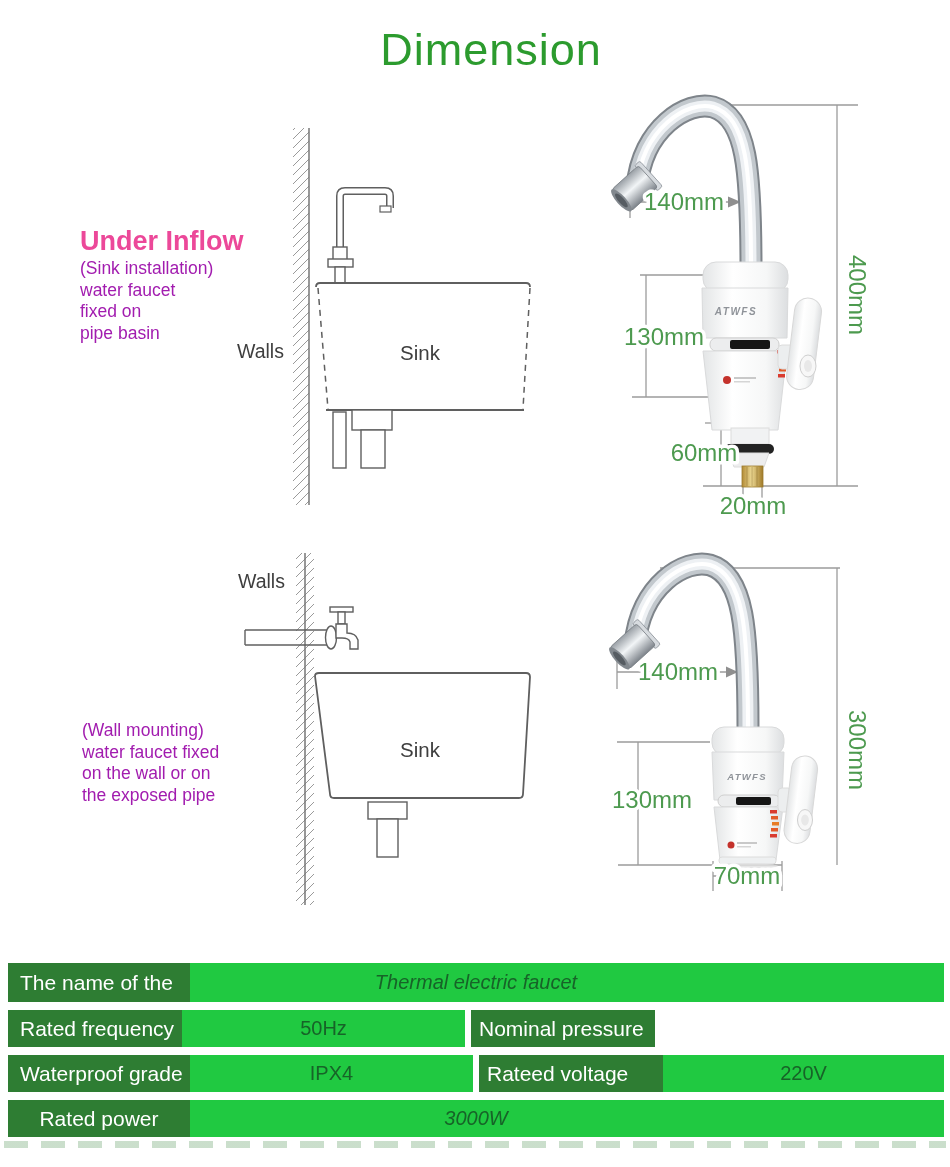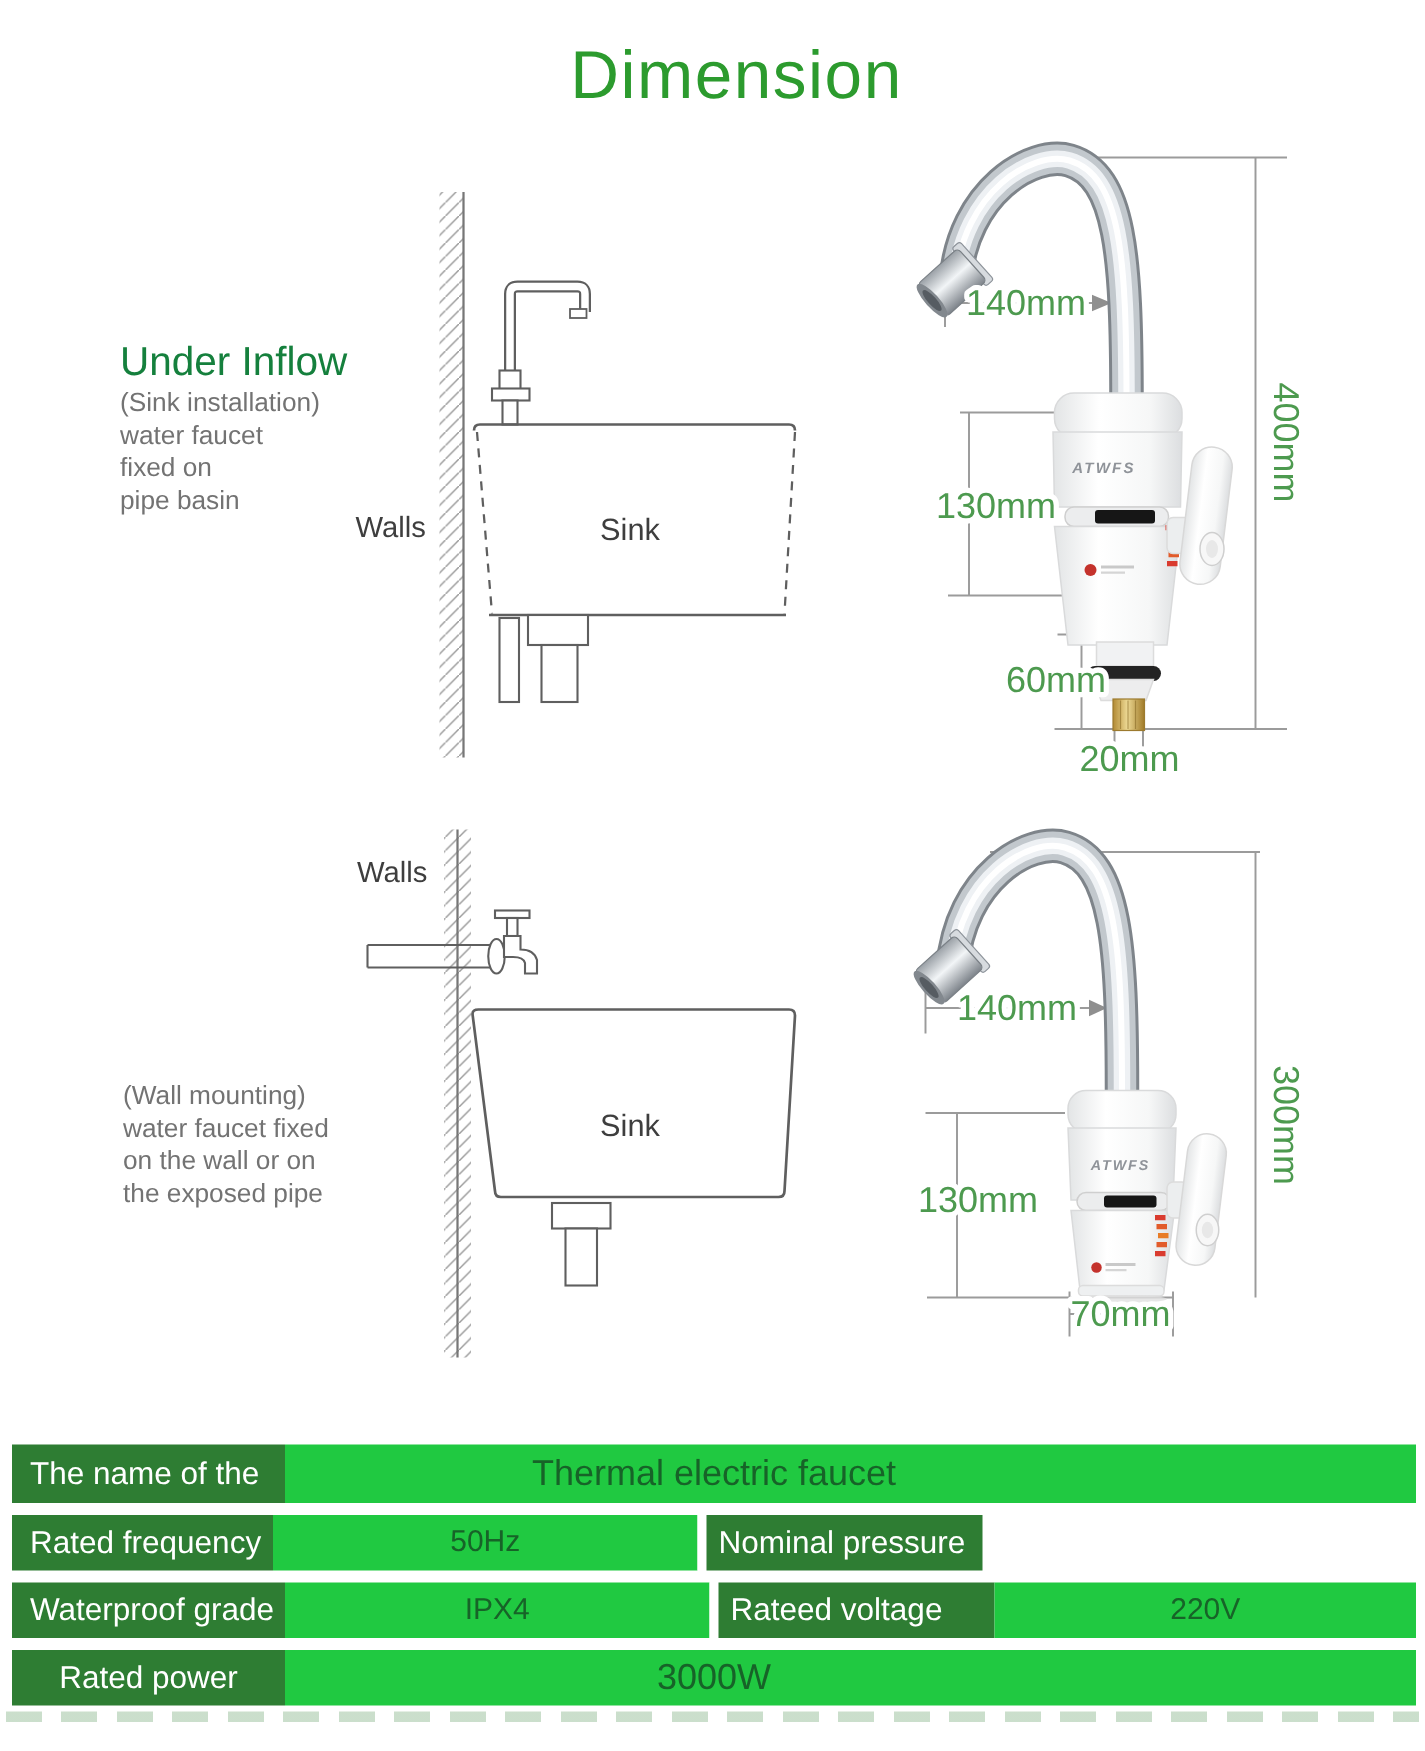--- a/index.html
+++ b/index.html
@@ -1,39 +1,39 @@
 <!DOCTYPE html>
 <html style="--title-green: #2c9b2e; --dim-green: #4d9a4f; --table-label-bg: #2e7d33; --table-value-bg: #20c941; --table-value-text: #176328;"><head>
 <meta charset="utf-8">
 <style>
   html,body{margin:0;padding:0;background:#fff;}
   #page{position:relative;width:950px;height:1167px;background:#fff;overflow:hidden;
         font-family:"Liberation Sans",sans-serif;}
   .abs{position:absolute;}
   #title{top:24px;left:0;width:900px;text-align:center;font-size:45px;font-weight:500;
          color:var(--title-green);letter-spacing:1px;margin-left:41px;}
-  .section-heading{font-size:27px;font-weight:400;color:#15803d;white-space:nowrap;}
-  .section-sub{font-size:17.5px;color:#737373;line-height:21.7px;white-space:nowrap;}
+  .section-heading{font-size:27px;font-weight:700;color:#ec4899;white-space:nowrap;}
+  .section-sub{font-size:17.5px;color:#a21caf;line-height:21.7px;white-space:nowrap;}
   svg text{font-family:"Liberation Sans",sans-serif;}
   .dim-label{font-size:24px;fill:var(--dim-green);stroke:#fff;stroke-width:7px;
              paint-order:stroke;stroke-linejoin:round;}
   .diag-label{font-size:19.5px;fill:#3e3e3e;}
   .brand-label{font-size:10px;font-style:italic;font-weight:700;fill:#8f9399;letter-spacing:1.5px;}
   .brand-label2{font-size:9.5px;font-style:italic;font-weight:700;fill:#8f9399;letter-spacing:1.3px;}
   
   .trow{position:absolute;left:8px;width:936px;display:flex;}
   .tcell{height:100%;display:flex;align-items:center;box-sizing:border-box;}
   .tlabel{background:var(--table-label-bg);color:#fff;font-size:21px;padding-left:12px;}
   .tlabel.centered{justify-content:center;padding-left:0;}
   .tvalue{background:var(--table-value-bg);color:var(--table-value-text);font-size:20px;
           justify-content:center;}
   .tgap{background:#fff;}
   .row-center{position:absolute;left:0;right:0;top:0;bottom:0;display:flex;align-items:center;
-              justify-content:center;color:var(--table-value-text);font-size:24px;z-index:2;
-              pointer-events:none;}
+              justify-content:center;color:var(--table-value-text);font-size:20px;z-index:2;
+              pointer-events:none;font-style:italic;}
   #dash-strip{top:1141px;left:4px;right:4px;height:7px;
     background:repeating-linear-gradient(90deg,rgba(46,125,51,.25) 0 24px,rgba(255,255,255,0) 24px 37px);}
 </style>
 </head>
 <body>
 
 <div id="page">
 
   <div id="title" class="abs">Dimension</div>
 

